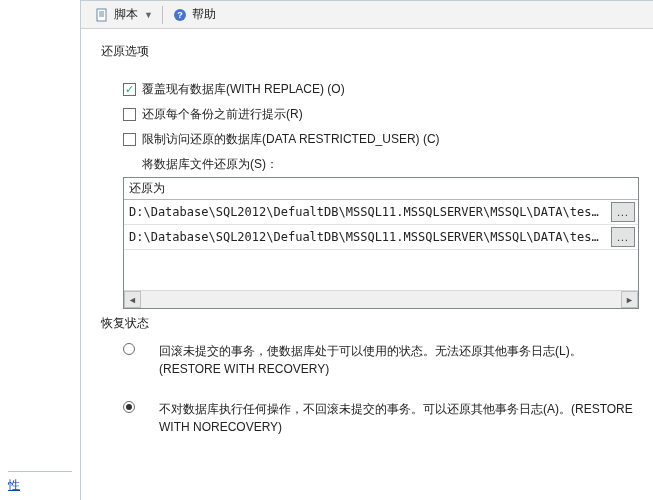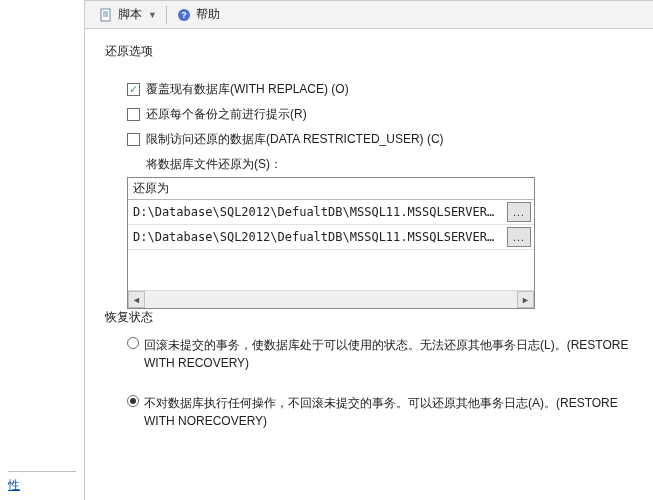--- a/index.html
+++ b/index.html
@@ -22,37 +22,37 @@
   .tb-drop { margin-left: 2px; font-size: 9px; color: #666; }
   .icon-box { width: 16px; height: 16px; display: inline-flex; align-items: center; justify-content: center; }
   .content { padding: 14px 14px 0 20px; flex: 1; overflow: hidden; }
   .group-label { margin-bottom: 8px; }
   .opts { padding-left: 22px; margin-top: 21px; }
   .checkrow { display: flex; align-items: center; gap: 6px; margin-bottom: 8px; }
   .check { width: 13px; height: 13px; border: 1px solid #6b6b6b; background: #fff; display:inline-flex; align-items:center; justify-content:center; }
   .check.checked::after { content: "✓"; font-size: 11px; color: #2a6; line-height: 1; }
   .file-table {
     margin-top: 4px; border: 1px solid #828790; background: #fff;
-    width: 408px;
+    width: 516px;
   }
   .file-header { border-bottom: 1px solid #b6b6b6; padding: 2px 5px; background: #fff; }
   .file-row { display: flex; align-items: center; border-bottom: 1px solid #e2e2e2; }
   .file-cell { padding: 3px 5px; font-family: "SimSun", monospace; font-size: 12px; flex: 1; white-space: nowrap; overflow: hidden; text-overflow: ellipsis;}
   .file-btn {
     width: 24px; height: 20px; border: 1px solid #828790;
     background: #e3e3e3; margin: 2px 3px; display:inline-flex; align-items:center; justify-content:center;
     font-size: 10px; letter-spacing: 1px;
   }
   .scrollbar-h {
     height: 18px; background: #f0f0f0; border-top: 1px solid #dadada;
     display: flex; align-items: center; justify-content: space-between; margin-top:40px;
   }
   .scroll-btn { width: 17px; height: 17px; background: #e8e8e8; border: 1px solid #c0c0c0; display:inline-flex; align-items:center; justify-content:center; font-size:9px; color:#555;}
   .radio-group { padding-left: 22px; margin-top: 10px; }
-  .radio-row { display: flex; align-items: flex-start; gap: 5px; margin-bottom: 22px; }
+  .radio-row { display: flex; align-items: flex-start; gap: 24px; margin-bottom: 22px; }
   .radio { width: 12px; height: 12px; border: 1px solid #6b6b6b; border-radius: 50%; background:#fff; margin-top:1px; flex-shrink:0; display:inline-flex; align-items:center; justify-content:center;}
   .radio.selected::after { content:""; width:6px; height:6px; background:#333; border-radius:50%; }
   .radio-label { line-height: 1.5; }
 </style>
 </head>
 <body>
 
 <div class="app">
   <div class="sidebar">
     <div></div>
@@ -114,21 +114,21 @@
             <div class="file-cell">D:\Database\SQL2012\DefualtDB\MSSQL11.MSSQLSERVER\MSSQL\DATA\testbackup2_log...</div>
             <div class="file-btn">...</div>
           </div>
           <div class="scrollbar-h">
             <span class="scroll-btn">◄</span>
             <span class="scroll-btn">►</span>
           </div>
         </div>
       </div>
 
-      <div class="group-label" style="margin-top:0;">恢复状态</div>
+      <div class="group-label" style="margin-top:6px;">恢复状态</div>
       <div class="radio-group">
         <div class="radio-row">
           <span class="radio"></span>
           <span class="radio-label">回滚未提交的事务，使数据库处于可以使用的状态。无法还原其他事务日志(L)。(RESTORE WITH RECOVERY)</span>
         </div>
         <div class="radio-row">
           <span class="radio selected"></span>
           <span class="radio-label">不对数据库执行任何操作，不回滚未提交的事务。可以还原其他事务日志(A)。(RESTORE WITH NORECOVERY)</span>
         </div>
       </div>

